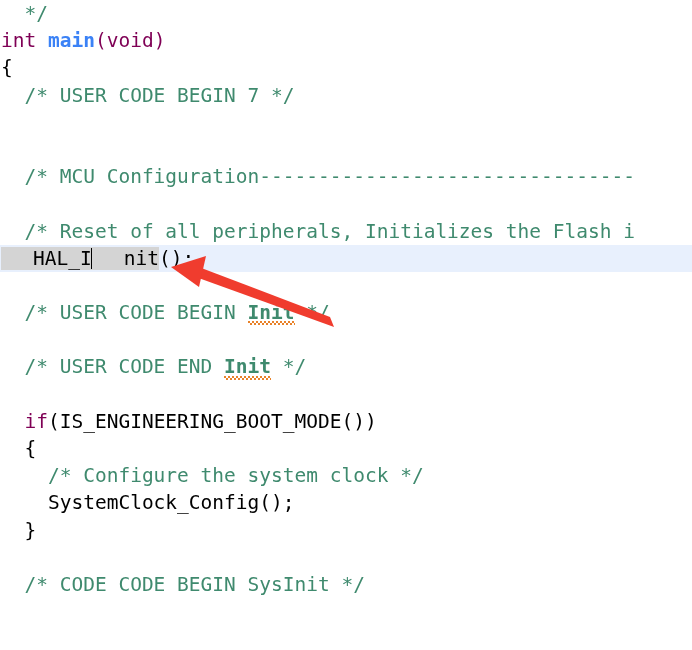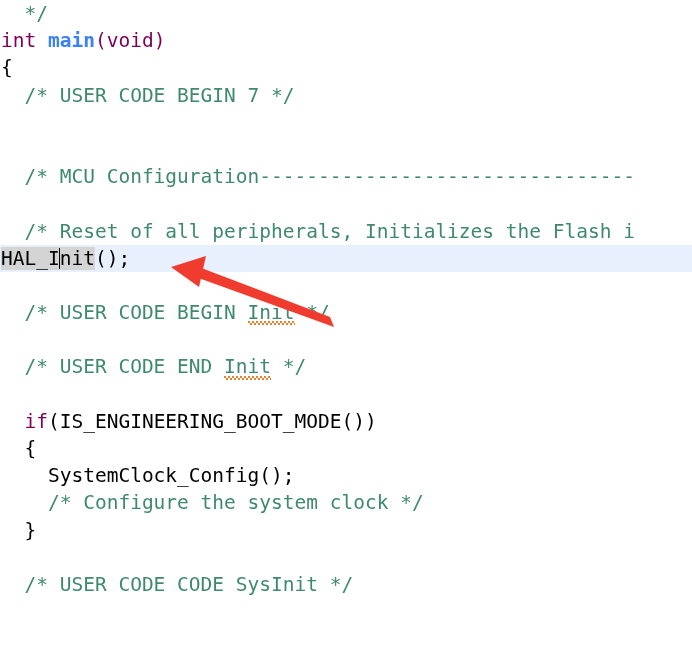--- a/index.html
+++ b/index.html
@@ -43,26 +43,28 @@
   .kw      { color: #7f0055; font-weight: normal; }
   .fn      { color: #3b82f6; font-weight: bold; }
   .punct   { color: #7f0055; }
   .cmt     { color: #3f8a6e; }
   .plain   { color: #000000; }
 
   
   .occ {
     background: #d4d4d4;
     color: #000000;
+    padding-left: 32px;
   }
 
   
   .squig {
     position: relative;
     display: inline-block;
+    font-weight: bold;
   }
   .squig::after {
     content: "";
     position: absolute;
     left: 0;
     right: 0;
     bottom: 1px;
     height: 4px;
     background-image:
       linear-gradient(45deg, transparent 45%, #e8822a 45%, #e8822a 58%, transparent 58%),
@@ -125,29 +127,29 @@
   <div class="code-line">&nbsp;</div>
 
   <div class="code-line"><span class="cmt">  /* USER CODE END </span><span class="cmt squig">Init</span><span class="cmt"> */</span></div>
 
   <div class="code-line">&nbsp;</div>
 
   <div class="code-line"><span class="plain">  </span><span class="kw">if</span><span class="plain">(IS_ENGINEERING_BOOT_MODE())</span></div>
 
   <div class="code-line"><span class="plain">  {</span></div>
 
+  <div class="code-line"><span class="cmt">    /* Configure the system clock */</span></div>
+
   <div class="code-line"><span class="plain">    SystemClock_Config();</span></div>
-
-  <div class="code-line"><span class="cmt">    /* Configure the system clock */</span></div>
 
   <div class="code-line"><span class="plain">  }</span></div>
 
   <div class="code-line">&nbsp;</div>
 
-  <div class="code-line"><span class="cmt">  /* USER CODE CODE SysInit */</span></div>
+  <div class="code-line"><span class="cmt">  /* CODE CODE BEGIN SysInit */</span></div>
 
   <div class="code-line">&nbsp;</div>
 
   <svg id="arrow-layer" viewBox="0 0 692 650" xmlns="http://www.w3.org/2000/svg">
     <g>
       <polygon points="334,327 330,317 196,266 193,276" fill="#f03c2e"></polygon>
       <polygon points="171,267 206,256 199,287" fill="#f03c2e"></polygon>
     </g>
   </svg>
 

